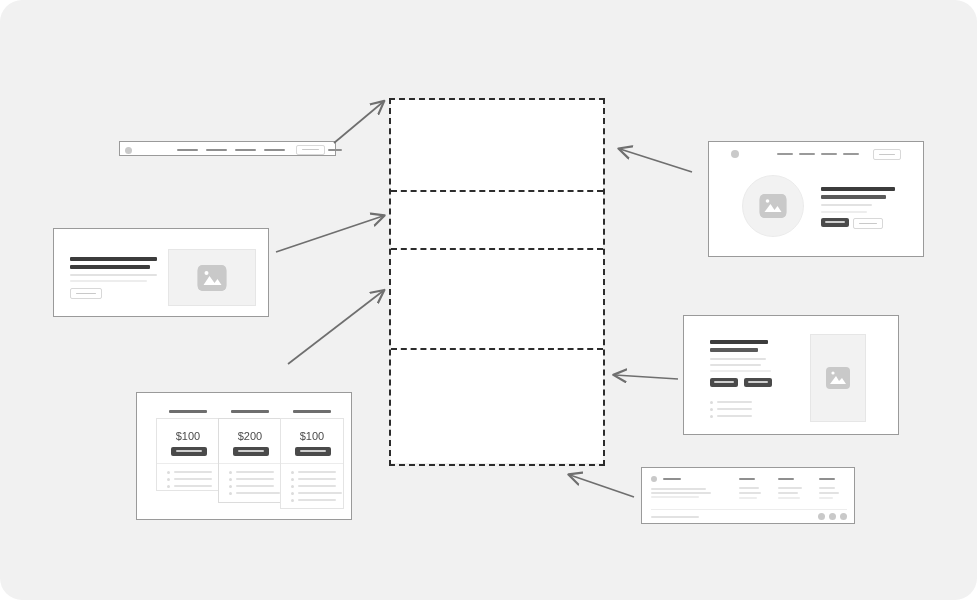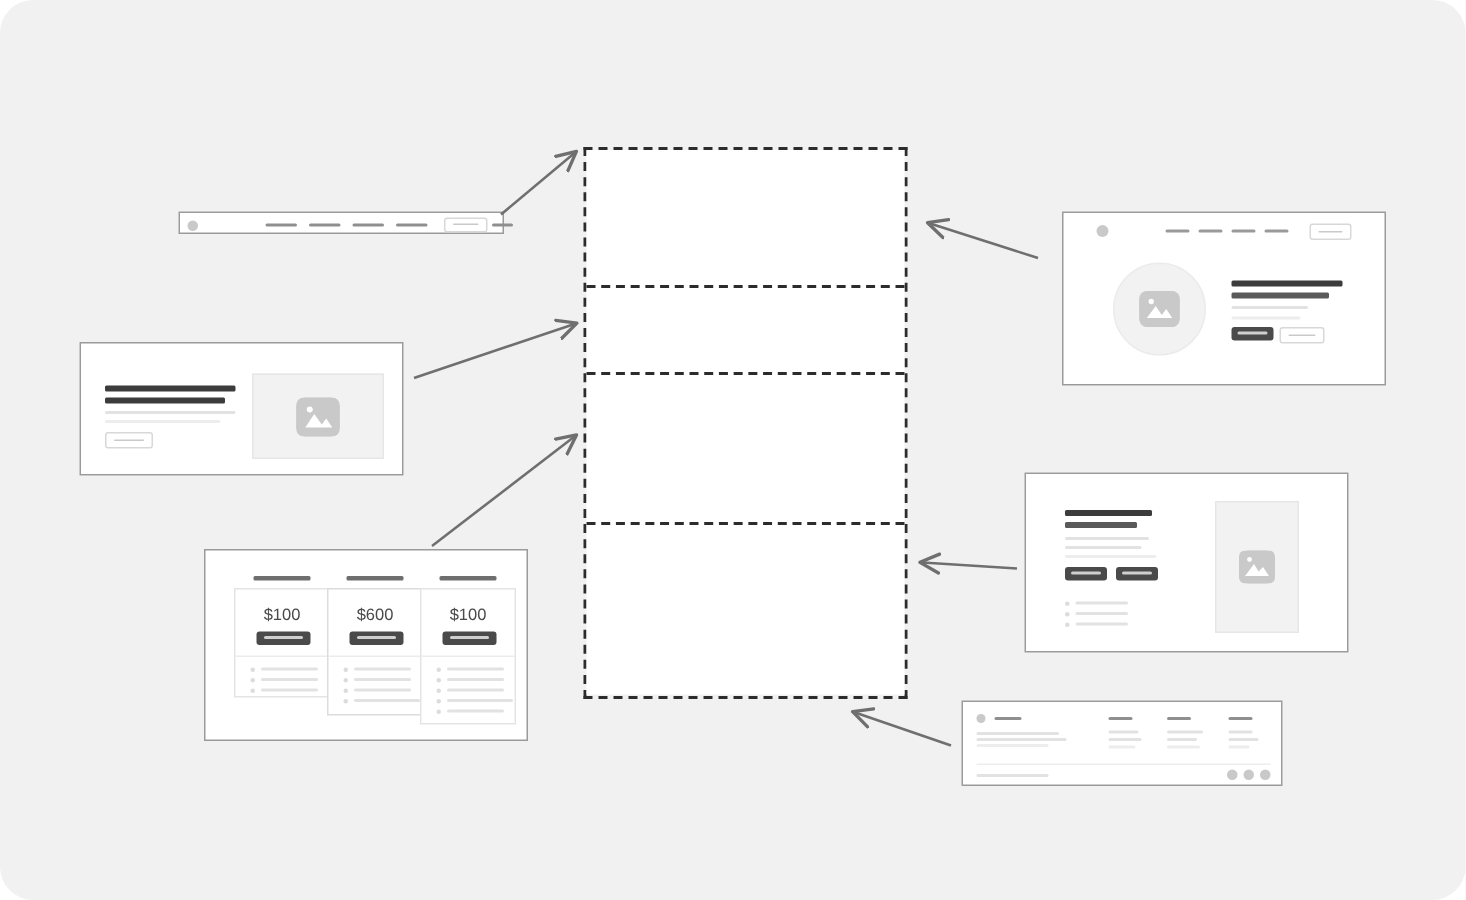--- a/index.html
+++ b/index.html
@@ -103,39 +103,39 @@
           <svg width="29" height="26" viewBox="0 0 29 26">
               <rect x="0" y="0" width="29" height="26" rx="5" fill="#c9c9c9"></rect>
               <path d="M6 20 L12 11 L17 18 L20 14 L24 20 Z" fill="#ffffff"></path>
               <circle cx="9" cy="8" r="2" fill="#ffffff"></circle>
             </svg>
         </div>
       </div>
     </div>
   </div>
 
-  <div class="thumb" style="left:136px;top:366px;width:216px;height:128px;">
+  <div class="thumb" style="left:136px;top:392px;width:216px;height:128px;">
     <div class="inner">
 
       <div class="bar" style="left:32px;top:17px;width:38px;height:2.5px;background:#6e6e6e;"></div>
       <div class="price-card" style="left:19px;top:25px;width:64px;height:73px;">
         <div class="price-text" style="top:11px;">$100</div>
         <div class="btn-dark" style="left:14px;top:28px;width:36px;height:9px;"></div>
         <div class="price-div" style="top:44px;"></div>
         <div class="bullet" style="left:10px;top:52px;"></div>
         <div class="bar light" style="left:17px;top:52px;width:38px;height:2px;"></div>
         <div class="bullet" style="left:10px;top:59px;"></div>
         <div class="bar light" style="left:17px;top:59px;width:38px;height:2px;"></div>
         <div class="bullet" style="left:10px;top:66px;"></div>
         <div class="bar light" style="left:17px;top:66px;width:38px;height:2px;"></div>
       </div>
 
       <div class="bar" style="left:94px;top:17px;width:38px;height:2.5px;background:#6e6e6e;"></div>
       <div class="price-card featured" style="left:81px;top:25px;width:64px;height:85px;">
-        <div class="price-text" style="top:11px;">$600</div>
+        <div class="price-text" style="top:11px;">$200</div>
         <div class="btn-dark" style="left:14px;top:28px;width:36px;height:9px;"></div>
         <div class="price-div" style="top:44px;"></div>
         <div class="bullet" style="left:10px;top:52px;"></div>
         <div class="bar light" style="left:17px;top:52px;width:38px;height:2px;"></div>
         <div class="bullet" style="left:10px;top:59px;"></div>
         <div class="bar light" style="left:17px;top:59px;width:38px;height:2px;"></div>
         <div class="bullet" style="left:10px;top:66px;"></div>
         <div class="bar light" style="left:17px;top:66px;width:38px;height:2px;"></div>
         <div class="bullet" style="left:10px;top:73px;"></div>
         <div class="bar light" style="left:17px;top:73px;width:44px;height:2px;"></div>

